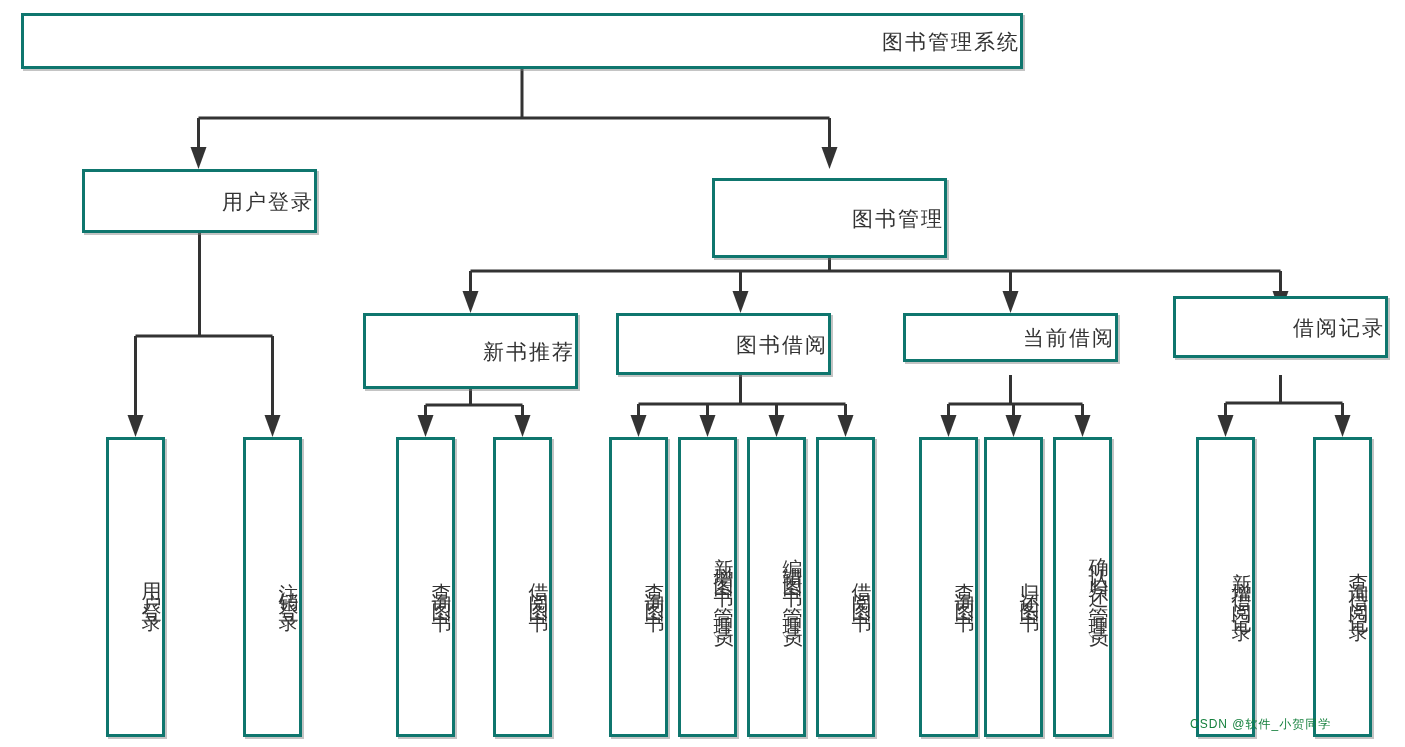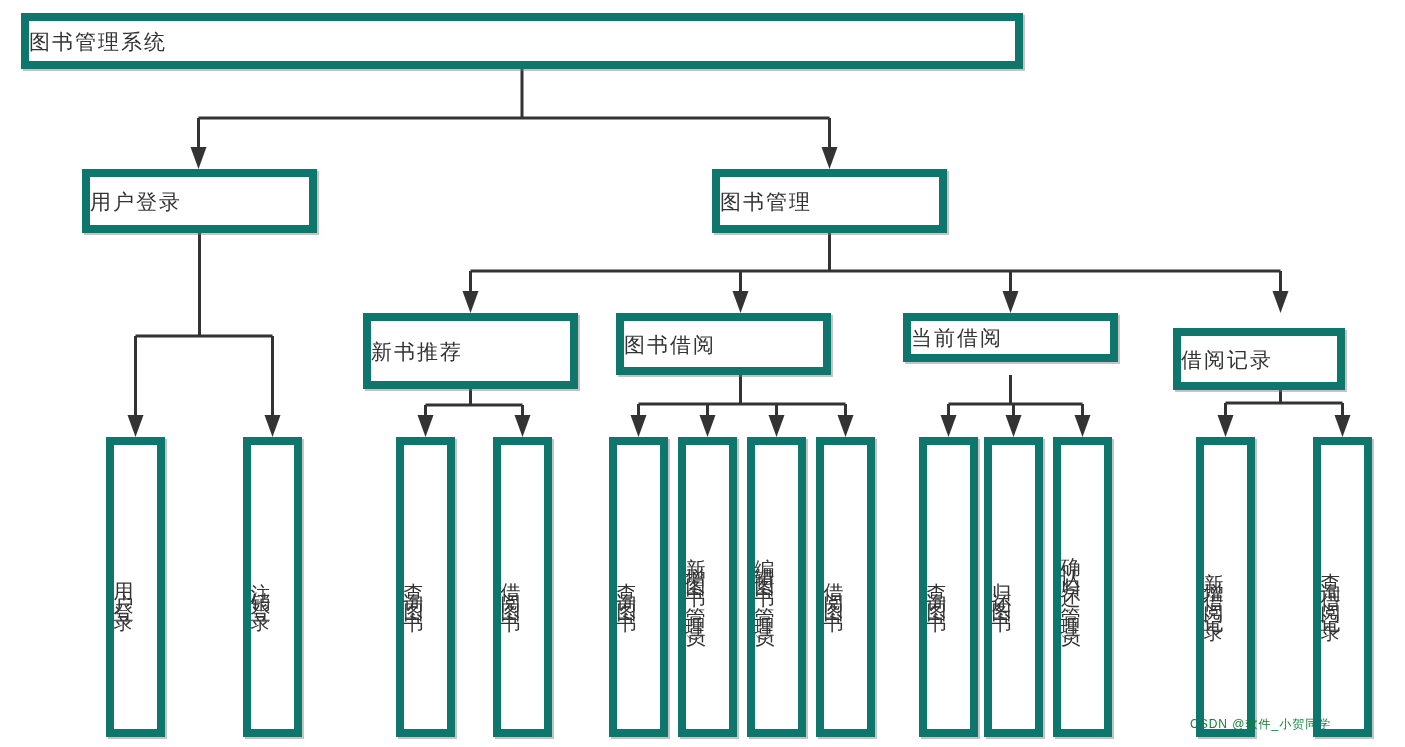--- a/index.html
+++ b/index.html
@@ -15,26 +15,26 @@
     background: #ffffff;
   }
   #connectors {
     position: absolute; left: 0; top: 0;
     width: 1405px; height: 747px;
     pointer-events: none;
   }
   .box {
     position: absolute;
     box-sizing: border-box;
-    border: 8px solid #0f766e;
+    border: 3px solid #0f766e;
     background: #ffffff;
     box-shadow: 2px 2px 0 rgba(125,125,125,0.45);
     display: flex;
     align-items: center;
-    justify-content: flex-start;
+    justify-content: flex-end;
     color: #333333;
     z-index: 2;
   }
   .box .hlabel {
     font-size: 21px;
     letter-spacing: 2px;
     line-height: 1;
     white-space: nowrap;
     color: #333333;
   }
@@ -129,34 +129,34 @@
     </g>
   </svg>
 
   <div class="box" style="left:21px;top:13px;width:1002px;height:56px">
     <span class="hlabel">图书管理系统</span>
   </div>
 
   <div class="box" style="left:82px;top:169px;width:235px;height:64px">
     <span class="hlabel">用户登录</span>
   </div>
-  <div class="box" style="left:712px;top:169px;width:235px;height:64px">
+  <div class="box" style="left:712px;top:178px;width:235px;height:80px">
     <span class="hlabel">图书管理</span>
   </div>
 
   <div class="box" style="left:363px;top:313px;width:215px;height:76px">
     <span class="hlabel">新书推荐</span>
   </div>
   <div class="box" style="left:616px;top:313px;width:215px;height:62px">
     <span class="hlabel">图书借阅</span>
   </div>
   <div class="box" style="left:903px;top:313px;width:215px;height:49px">
     <span class="hlabel">当前借阅</span>
   </div>
-  <div class="box" style="left:1173px;top:328px;width:172px;height:62px">
+  <div class="box" style="left:1173px;top:296px;width:215px;height:62px">
     <span class="hlabel">借阅记录</span>
   </div>
 
   <div class="box vbox" style="left:106px;top:437px;width:59px;height:300px">
     <span class="vlabel">用户登录</span>
   </div>
   <div class="box vbox" style="left:243px;top:437px;width:59px;height:300px">
     <span class="vlabel">注销登录</span>
   </div>
 

